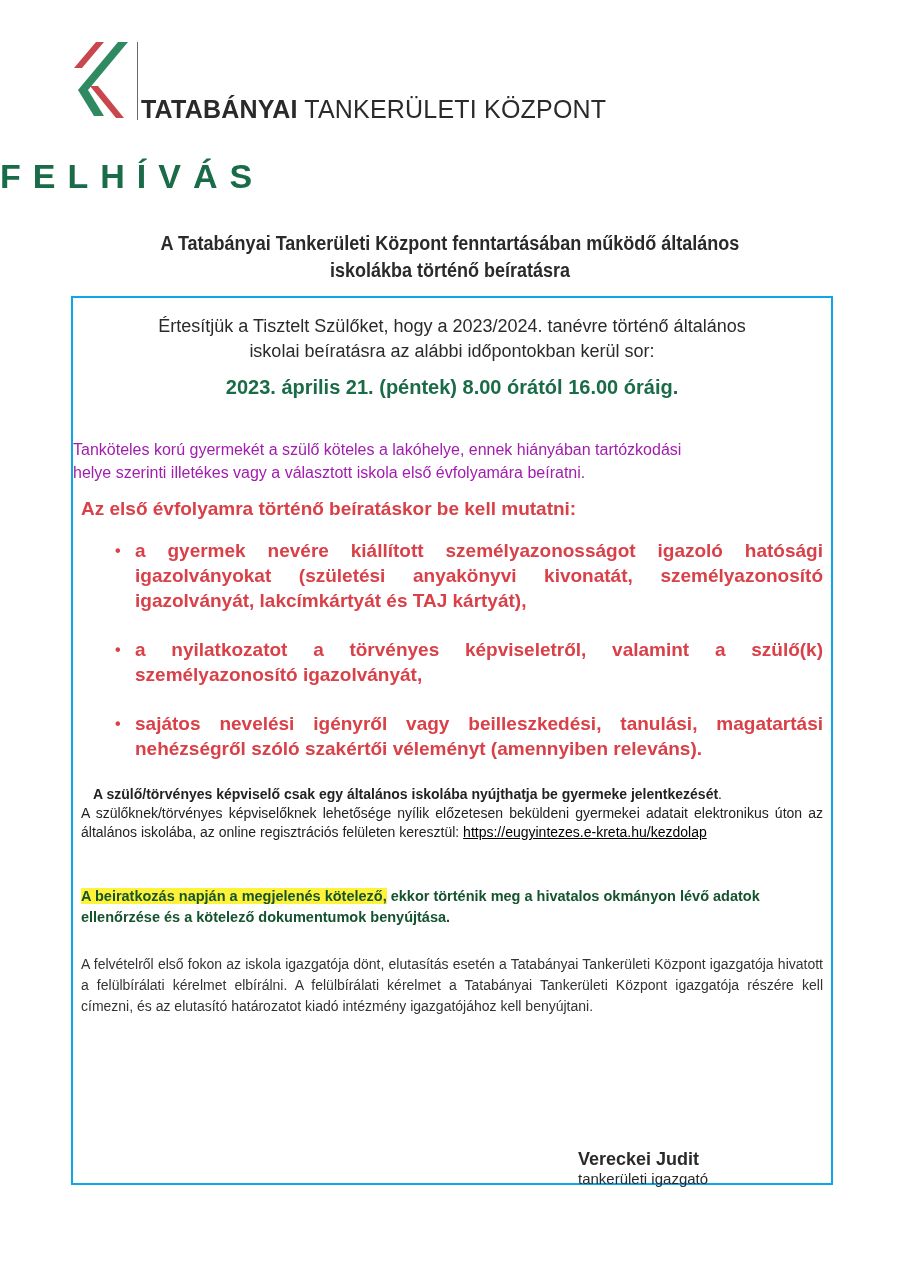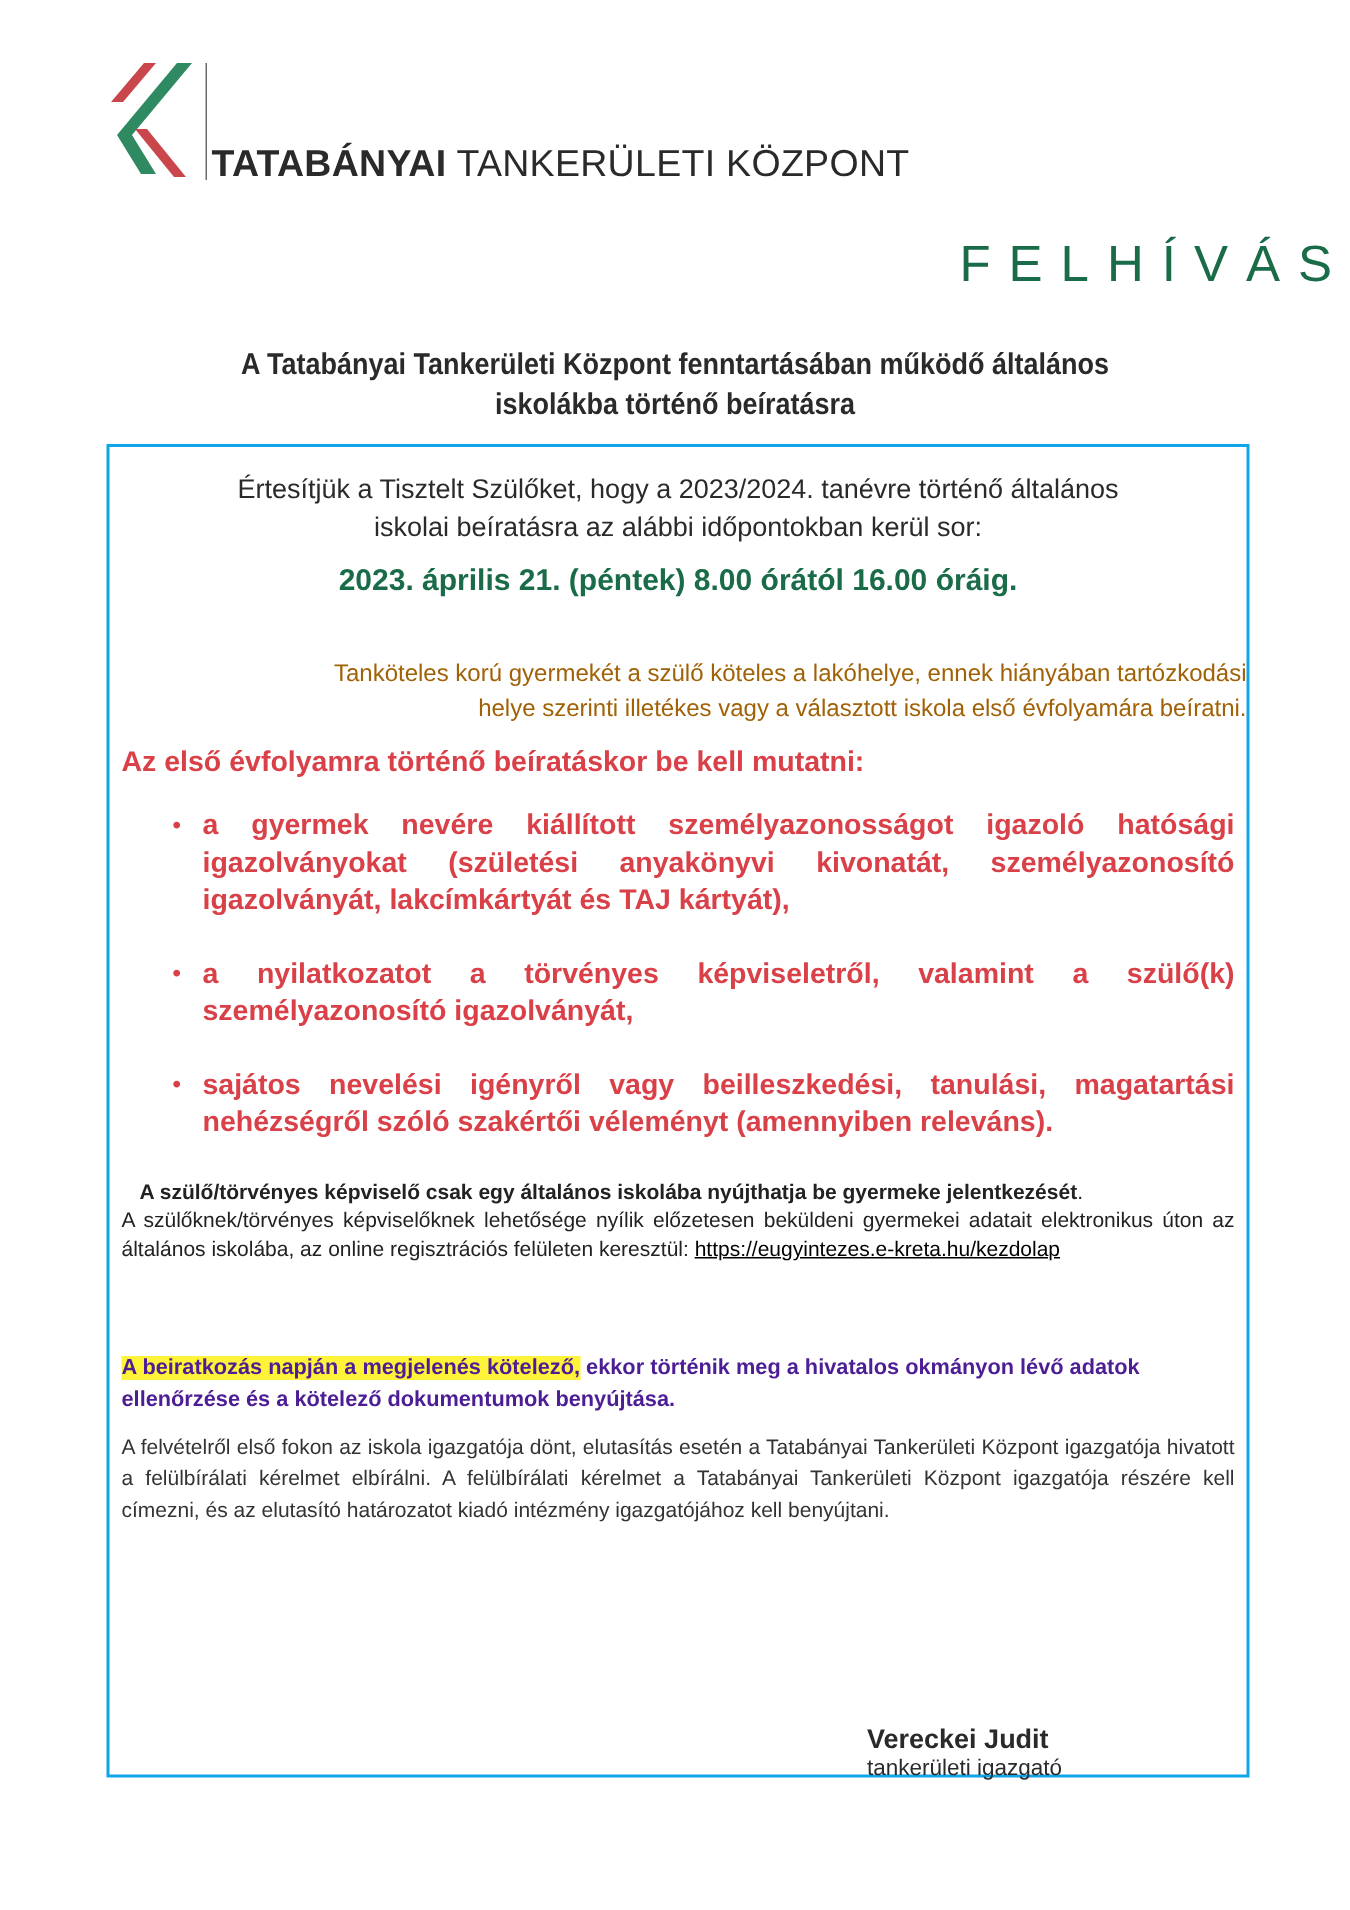--- a/index.html
+++ b/index.html
@@ -2,36 +2,36 @@
 <html><head>
   <meta charset="utf-8">
   <style>
     html, body { margin: 0; padding: 0; background: #ffffff; }
     body { width: 900px; height: 1273px; position: relative; overflow: hidden;
            font-family: "Liberation Sans", sans-serif; color: #1f1f1f; }
     .logo { position: absolute; left: 74px; top: 40px; width: 60px; height: 80px; }
     .logo-bar { position: absolute; left: 137px; top: 42px; width: 1px; height: 78px; background: #6b6b6b; }
     .org { position: absolute; left: 141px; top: 95px; font-size: 25px; letter-spacing: 0.2px; color: #2a2a2a; white-space: nowrap; }
     .org b { font-weight: bold; }
-    .title { position: absolute; left: 0; width: 900px; top: 157px; text-align: right;
-             font-size: 34px; font-weight: normal; letter-spacing: 12px; color: #1a6b47; padding-left: 12px; box-sizing: border-box; }
+    .title { position: absolute; left: 0; width: 900px; top: 157px; text-align: left;
+             font-size: 34px; font-weight: bold; letter-spacing: 12px; color: #1a6b47; box-sizing: border-box; }
     .subtitle { position: absolute; left: 60px; width: 780px; top: 230px; text-align: center;
                 font-size: 20px; font-weight: bold; line-height: 27px; color: #2a2a2a; font-family: "Liberation Sans Narrow", "Liberation Sans", sans-serif; transform: scaleX(0.9); transform-origin: center; }
     .box { position: absolute; left: 71px; top: 296px; width: 762px; height: 889px; border: 2px solid #0ea5e9; box-sizing: border-box; }
     .intro { position: absolute; left: 0; width: 100%; top: 16px; text-align: center; font-size: 18px; line-height: 25px; color: #2a2a2a; }
     .dates { position: absolute; left: 0; width: 100%; top: 76px; text-align: center; font-size: 20px; font-weight: bold; line-height: 27px; color: #1a6b47; }
-    .oblig { position: absolute; left: 0; width: 100%; top: 140px; text-align: right; font-size: 16px; line-height: 23px; color: #a16207; }
+    .oblig { position: absolute; left: 0; width: 100%; top: 140px; text-align: left; font-size: 16px; line-height: 23px; color: #a21caf; }
     .req-head { position: absolute; left: 8px; top: 200px; font-size: 19px; font-weight: bold; color: #d94048; }
     .req-list { position: absolute; left: 40px; right: 8px; top: 240px; margin: 0; padding: 0; list-style: none; }
     .req-item { position: relative; padding-left: 22px; font-size: 19px; font-weight: bold; line-height: 25px; color: #d94048; text-align: justify; margin-bottom: 24px; }
     .req-item .dot { position: absolute; left: 2px; top: 0; font-size: 16px; }
     .p1 { position: absolute; left: 8px; right: 8px; top: 487px; font-size: 14px; line-height: 19px; text-align: justify; color: #222; }
     .p1 b { font-weight: bold; margin-left: 12px; }
     .p1 a { color: #000000; text-decoration: underline; }
-    .p2 { position: absolute; left: 8px; right: 8px; top: 604px; font-size: 14.5px; line-height: 21px; font-weight: bold; color: #4c1d95; }
+    .p2 { position: absolute; left: 8px; right: 8px; top: 588px; font-size: 14.5px; line-height: 21px; font-weight: bold; color: #14532d; }
     .hl { background: #fff33a; }
     .p3 { position: absolute; left: 8px; right: 8px; top: 656px; font-size: 14px; line-height: 21px; text-align: justify; color: #333; }
     .p4 { position: absolute; left: 8px; right: 8px; top: 746px; font-size: 14px; line-height: 21px; text-align: justify; color: #333; }
     .sig-name { position: absolute; left: 505px; top: 851px; font-size: 18px; font-weight: bold; color: #2a2a2a; }
     .sig-role { position: absolute; left: 505px; top: 872px; font-size: 15px; color: #2a2a2a; }
   </style>
 </head>
 <body>
 
 <svg class="logo" viewBox="0 0 60 80">

